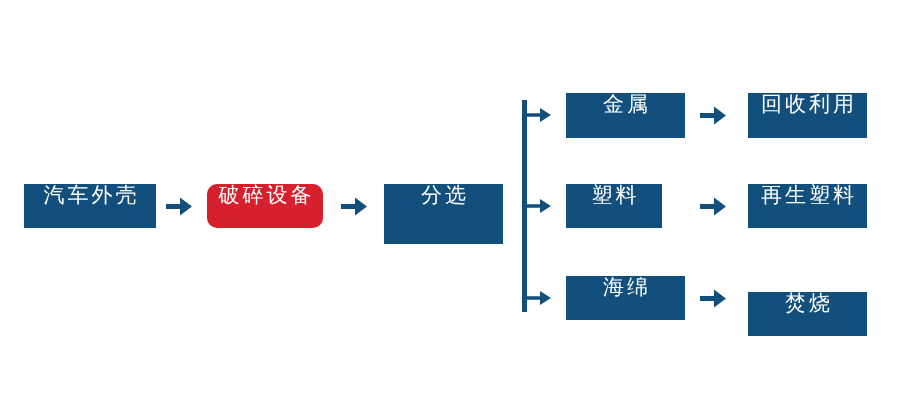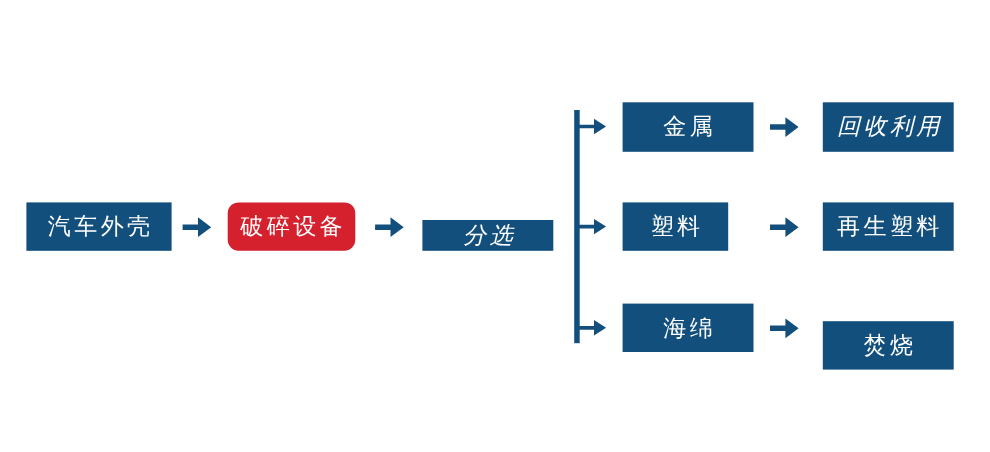--- a/index.html
+++ b/index.html
@@ -13,21 +13,20 @@
     height: 411px;
     background: var(--background, #ffffff);
     font-family: "Liberation Sans", sans-serif;
     overflow: hidden;
   }
   .node {
     position: absolute;
     background: var(--primary, #134f7d);
     color: #ffffff;
     display: flex;
-    align-items: center;
     justify-content: center;
     box-sizing: border-box;
   }
   .node.accent {
     background: var(--accent, #d5202d);
     border-radius: 10px;
   }
   .node-label {
     font-size: 21px;
     font-weight: 500;
@@ -66,21 +65,21 @@
   </svg>
 
   <div class="node accent" style="left:207px; top:184px; width:116px; height:44px;">
     <span class="node-label">破碎设备</span>
   </div>
 
   <svg class="arrow" style="left:340px; top:195px;" width="28" height="23" viewBox="0 0 28 23">
     <path d="M1 9 H15 V2.5 L27 11.5 L15 20.5 V14 H1 Z"></path>
   </svg>
 
-  <div class="node" style="left:384px; top:200px; width:119px; height:28px;font-style:italic;">
+  <div class="node" style="left:384px; top:184px; width:119px; height:60px;">
     <span class="node-label">分选</span>
   </div>
 
   <div class="trunk"></div>
 
   <svg class="arrow" style="left:526px; top:105px;" width="26" height="20" viewBox="0 0 26 20">
     <path d="M0 8.3 H14 V3 L25 10 L14 17 V11.7 H0 Z"></path>
   </svg>
   <svg class="arrow" style="left:526px; top:196px;" width="26" height="20" viewBox="0 0 26 20">
     <path d="M0 8.3 H14 V3 L25 10 L14 17 V11.7 H0 Z"></path>
@@ -88,21 +87,21 @@
   <svg class="arrow" style="left:526px; top:288px;" width="26" height="20" viewBox="0 0 26 20">
     <path d="M0 8.3 H14 V3 L25 10 L14 17 V11.7 H0 Z"></path>
   </svg>
 
   <div class="node" style="left:566px; top:93px; width:119px; height:45px;">
     <span class="node-label">金属</span>
   </div>
   <svg class="arrow" style="left:699px; top:104px;" width="28" height="23" viewBox="0 0 28 23">
     <path d="M1 9 H15 V2.5 L27 11.5 L15 20.5 V14 H1 Z"></path>
   </svg>
-  <div class="node" style="left:748px; top:93px; width:119px; height:45px;font-style:italic;">
+  <div class="node" style="left:748px; top:93px; width:119px; height:45px;">
     <span class="node-label">回收利用</span>
   </div>
 
   <div class="node" style="left:566px; top:184px; width:96px; height:44px;">
     <span class="node-label">塑料</span>
   </div>
   <svg class="arrow" style="left:699px; top:195px;" width="28" height="23" viewBox="0 0 28 23">
     <path d="M1 9 H15 V2.5 L27 11.5 L15 20.5 V14 H1 Z"></path>
   </svg>
   <div class="node" style="left:748px; top:184px; width:119px; height:44px;">

